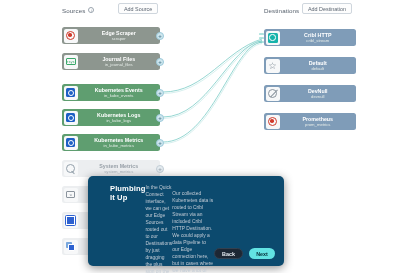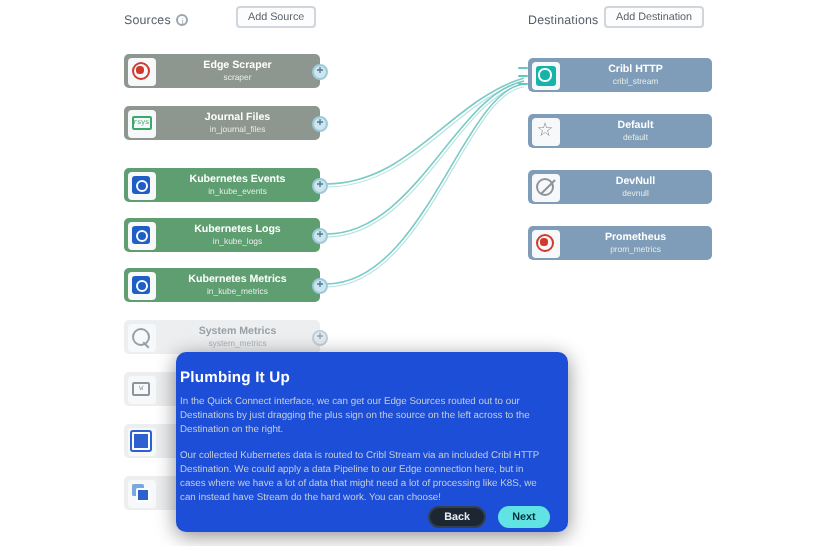--- a/index.html
+++ b/index.html
@@ -208,26 +208,25 @@
   }
 
   
   #wires { position: absolute; left:0; top:0; width:407px; height:273px; pointer-events:none; }
 
   
   .modal {
     position: absolute;
     left: 88px; top: 176px;
     width: 196px; height: 90px;
-    background: #1d4ed8;
+    background: #0c4a6e;
     border-radius: 5px;
     box-shadow: 0 2px 10px rgba(0,0,0,.45);
-    padding: 8px 9px 7px 2px;
-    display: flex;
-    flex-direction: column;
+    padding: 8px 9px 7px 22px;
+    display: flex;
   }
   .modal h2 {
     font-size: 7.6px;
     color: #ffffff;
     font-weight: bold;
     margin-bottom: 5px;
     letter-spacing: .1px;
   }
   .modal p {
     font-size: 4.9px;

